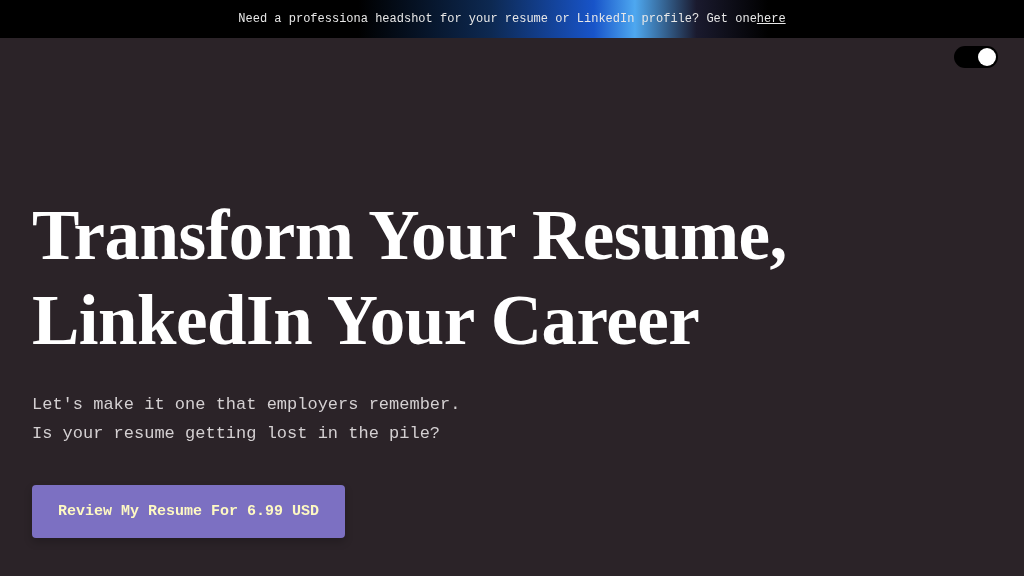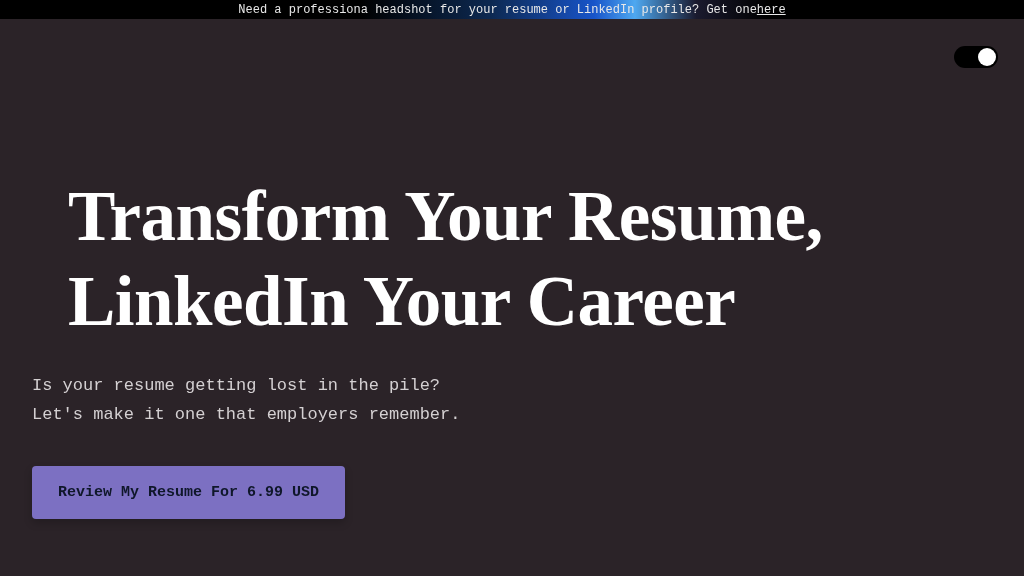--- a/index.html
+++ b/index.html
@@ -10,21 +10,21 @@
     body {
       width: 1024px;
       height: 576px;
       background: #2b2328;
       font-family: 'Courier New', monospace;
       overflow: hidden;
       position: relative;
     }
     .banner {
       width: 100%;
-      height: 19px;
+      height: 38px;
       background: linear-gradient(90deg, #000000 0%, #000000 35%, #0d2952 48%, #1854c9 58%, #4ea8f0 62%, #1a1a2e 68%, #000000 75%, #000000 100%);
       display: flex;
       align-items: center;
       justify-content: center;
       font-size: 12px;
       color: #e8e8e8;
     }
     .banner a {
       color: #e8e8e8;
       text-decoration: underline;
@@ -52,33 +52,32 @@
       padding: 155px 32px 0 32px;
     }
     .hero h1 {
       font-family: 'Times New Roman', Georgia, serif;
       font-weight: 900;
       font-size: 71px;
       line-height: 1.2;
       color: #ffffff;
       letter-spacing: -0.5px;
       margin-bottom: 28px;
-      margin-left: 36px;
     }
     .subtext {
       font-family: 'Courier New', monospace;
       font-size: 17px;
       line-height: 1.7;
       color: #d4d0d2;
       margin-bottom: 36px;
     }
     .cta-button {
       display: inline-block;
       background: #7c70c2;
-      color: #0f172a;
+      color: #fef9c3;
       font-family: 'Courier New', monospace;
       font-weight: bold;
       font-size: 15px;
       padding: 18px 26px;
       border: none;
       border-radius: 4px;
       cursor: pointer;
       box-shadow: 0 4px 8px rgba(0,0,0,0.2);
     }
   </style>
@@ -93,17 +92,17 @@
 <div class="toggle">
   <div class="toggle-knob"></div>
 </div>
 
 <div class="hero">
   <h1>
     <span>Transform Your Resume,</span><br>
     <span>LinkedIn Your Career</span>
   </h1>
   <div class="subtext">
+    <div>Let's make it one that employers remember.</div>
     <div>Is your resume getting lost in the pile?</div>
-    <div>Let's make it one that employers remember.</div>
   </div>
   <button class="cta-button">Review My Resume For 6.99 USD</button>
 </div>
 
 </body></html>

